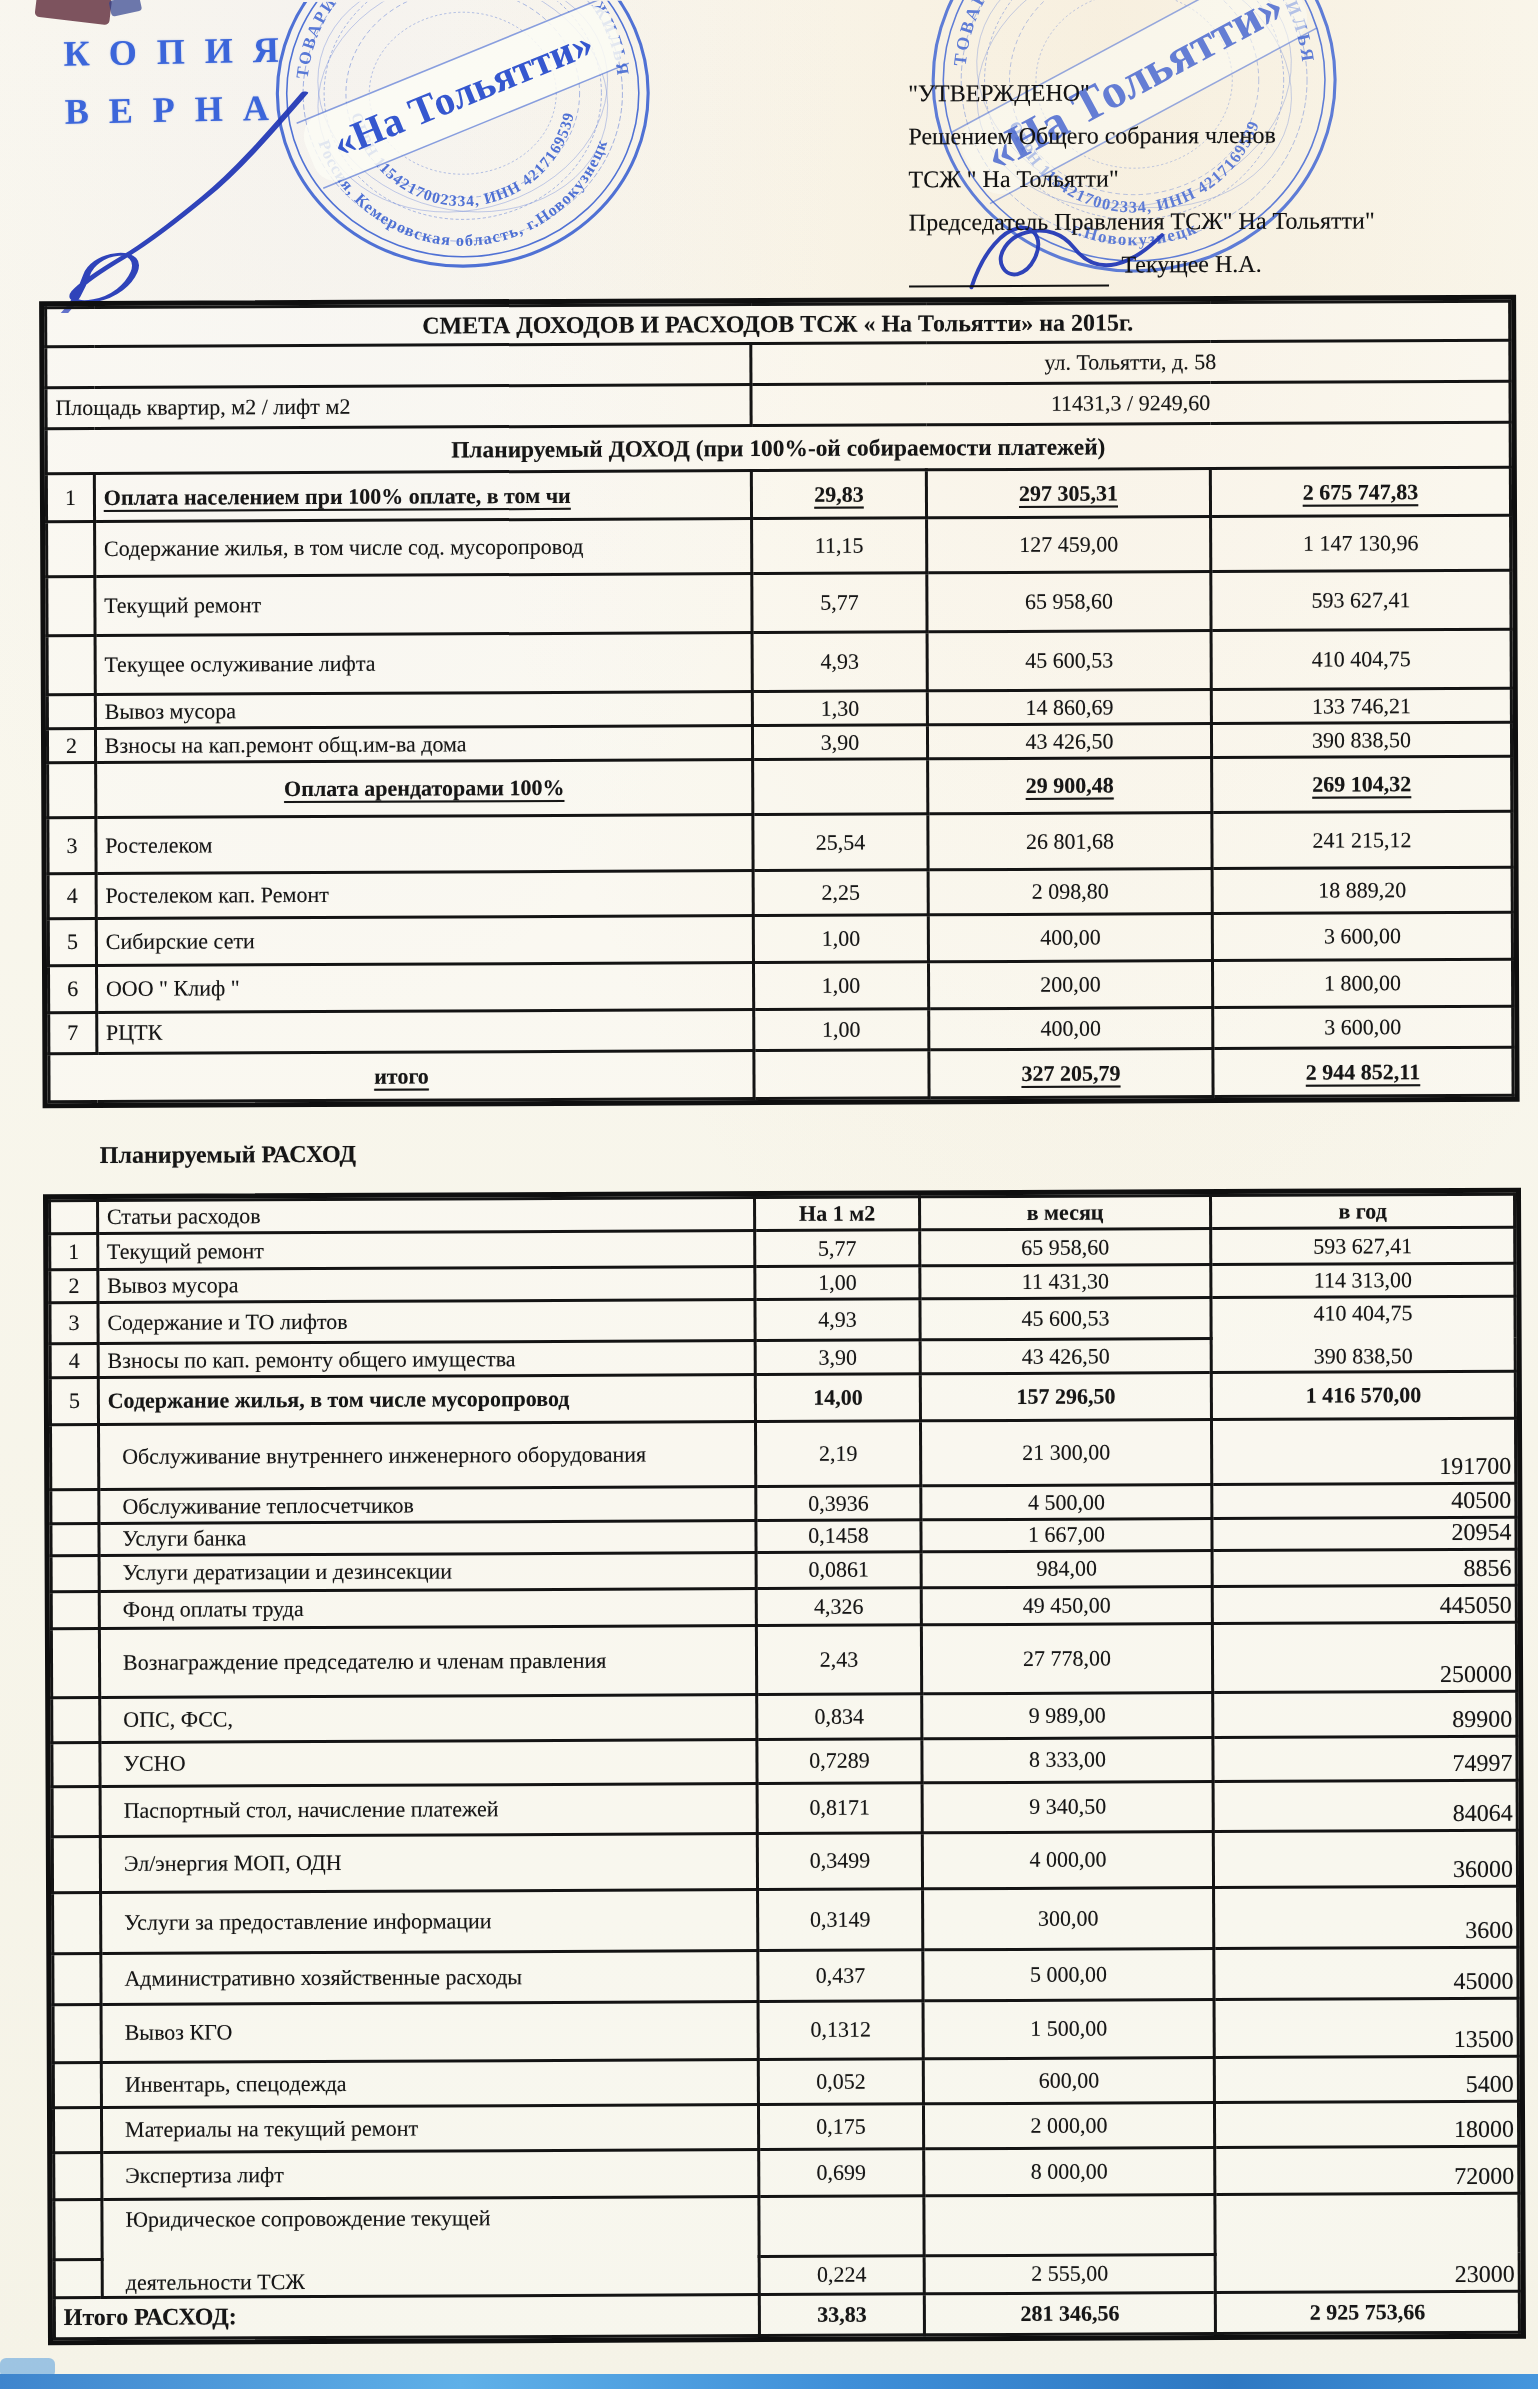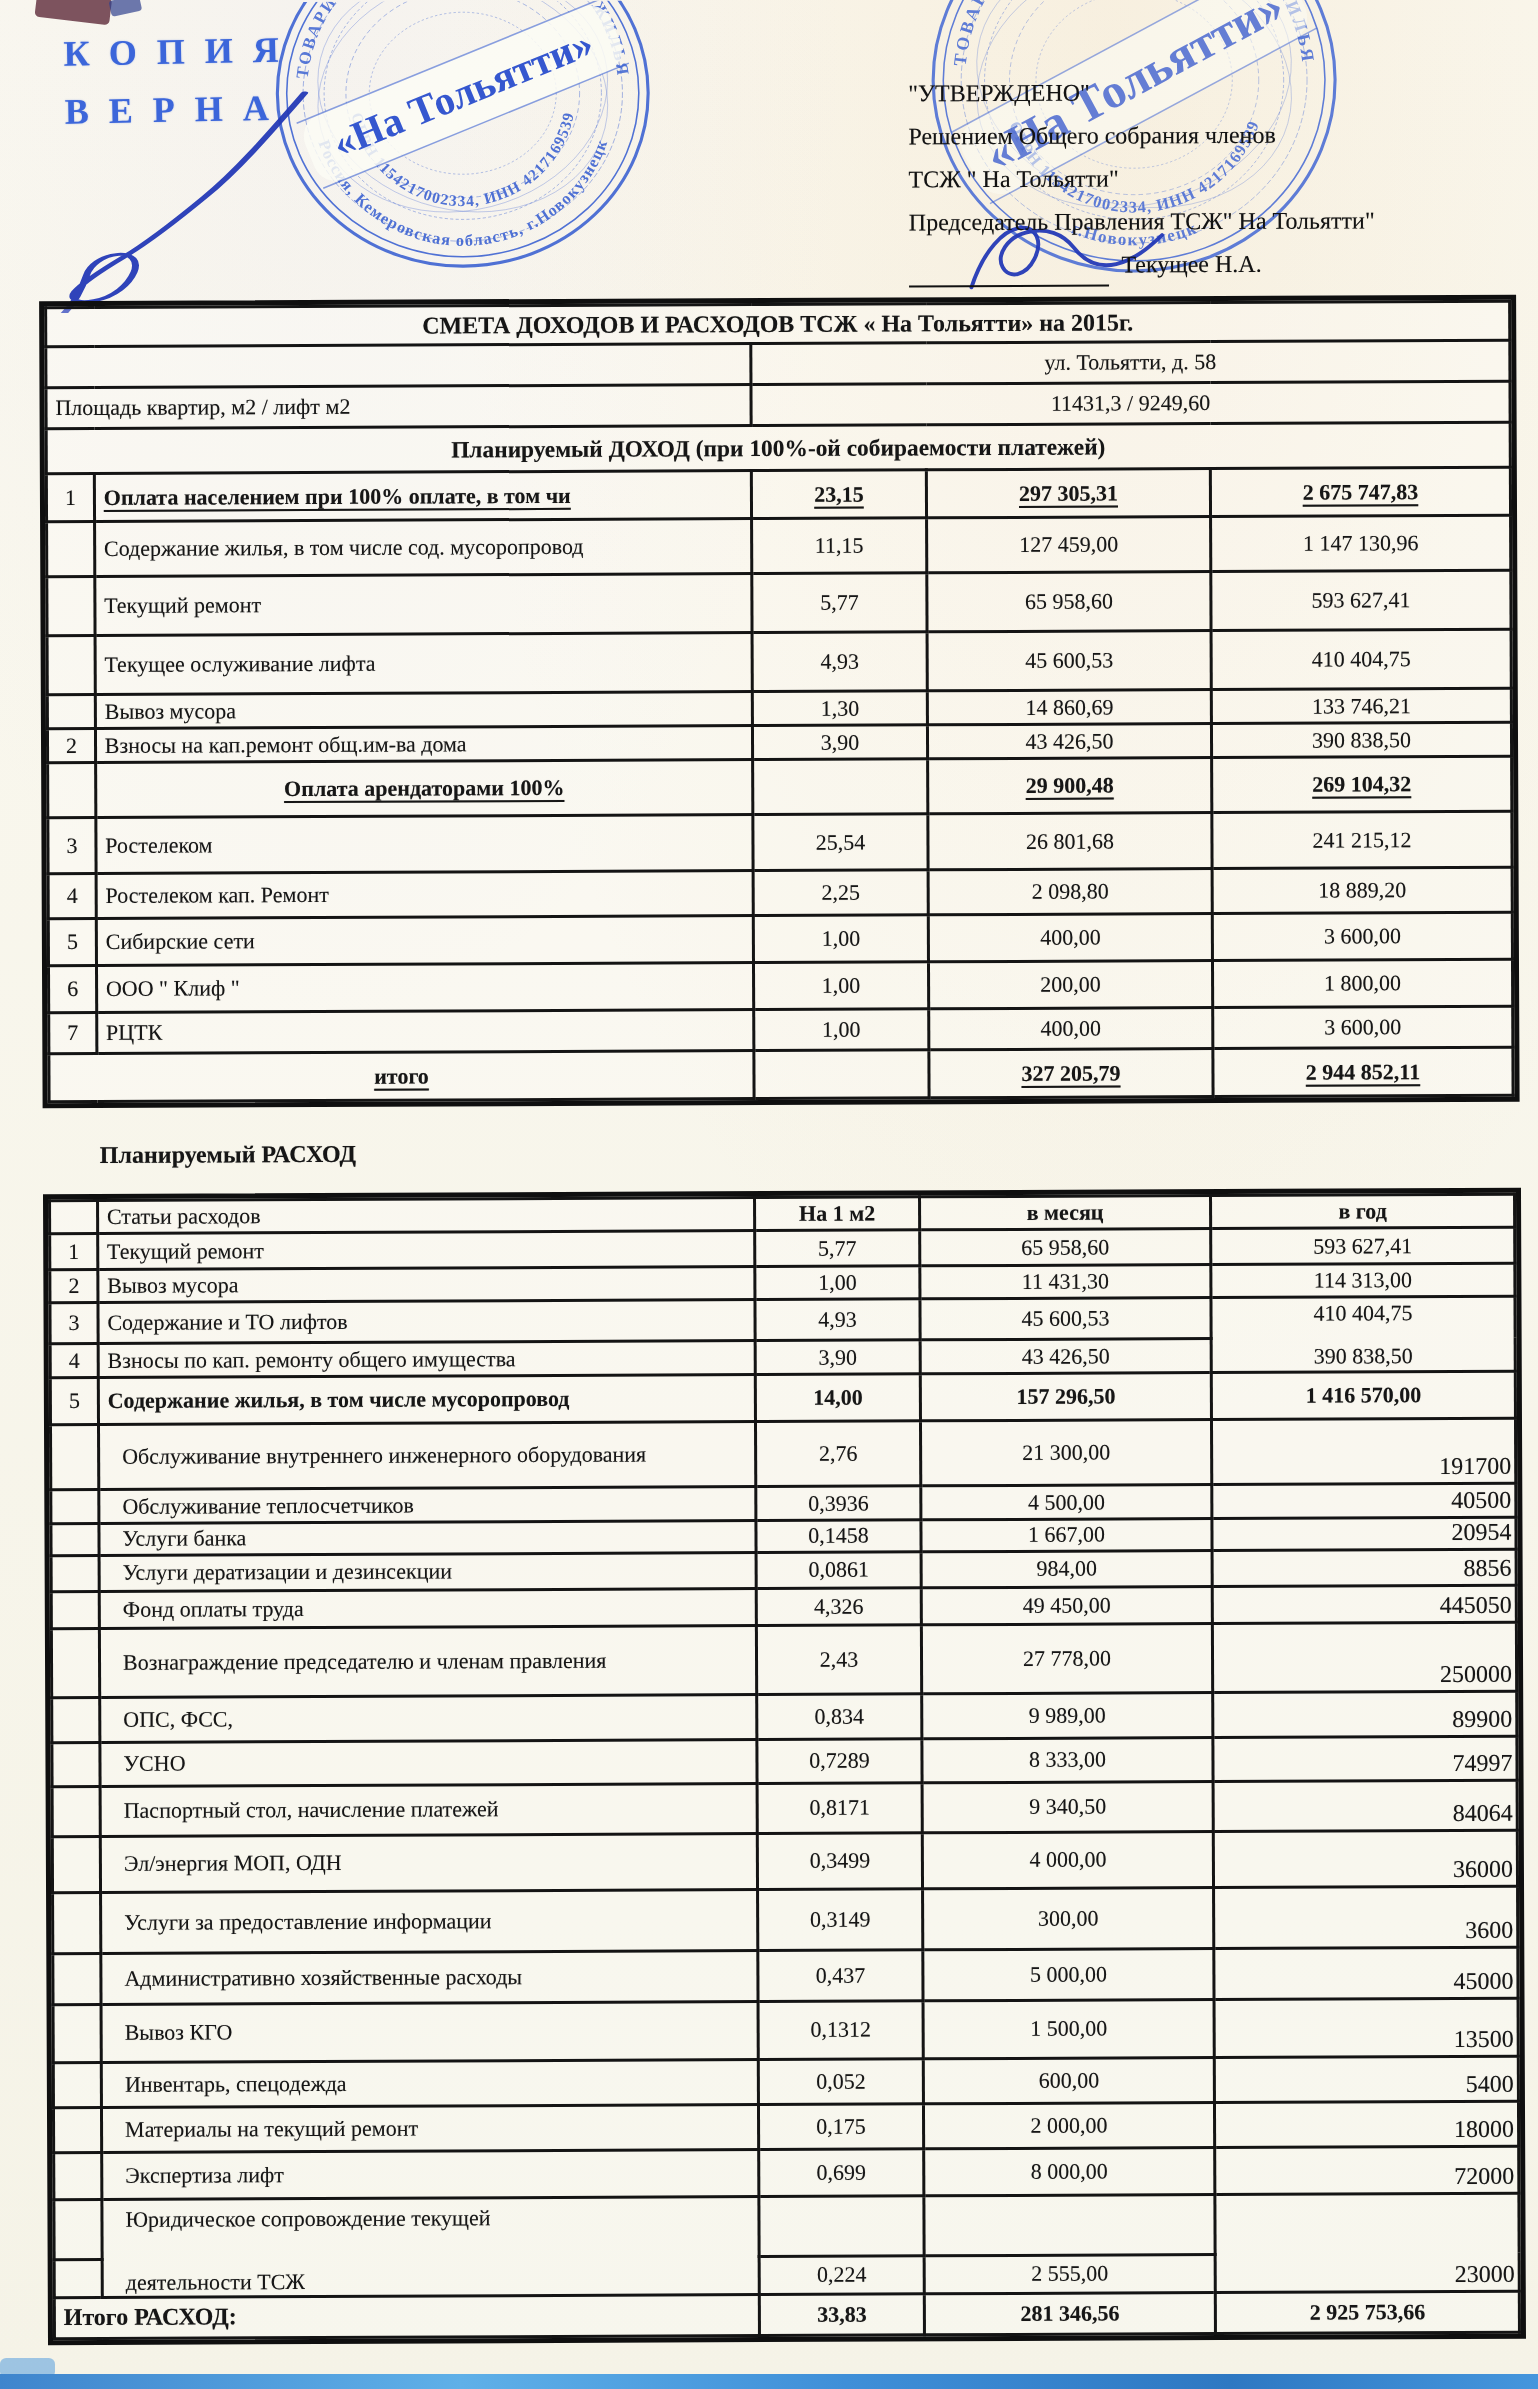--- a/index.html
+++ b/index.html
@@ -160,21 +160,21 @@
       <tr style="height:41px">
         <td colspan="2" class="lbl">Площадь квартир, м2 / лифт м2</td>
         <td colspan="3" class="v">11431,3 / 9249,60</td>
       </tr>
       <tr style="height:45px">
         <td colspan="5" class="sect">Планируемый ДОХОД (при 100%-ой собираемости платежей)</td>
       </tr>
       <tr style="height:48px">
         <td class="num">1</td>
         <td class="lbl bu clip">Оплата населением при 100% оплате, в том чи</td>
-        <td class="v bu">23,15</td>
+        <td class="v bu">29,83</td>
         <td class="v bu">297 305,31</td>
         <td class="v bu">2 675 747,83</td>
       </tr>
       <tr style="height:55px">
         <td class="num"></td>
         <td class="lbl clip">Содержание жилья, в том числе сод. мусоропровод</td>
         <td class="v">11,15</td>
         <td class="v">127 459,00</td>
         <td class="v">1 147 130,96</td>
       </tr>
@@ -310,21 +310,21 @@
       <tr style="height:47px">
         <td class="num">5</td>
         <td class="lbl b">Содержание жилья, в том числе мусоропровод</td>
         <td class="v b">14,00</td>
         <td class="v b">157 296,50</td>
         <td class="v b">1 416 570,00</td>
       </tr>
       <tr style="height:65px">
         <td class="num"></td>
         <td class="sub">Обслуживание внутреннего инженерного оборудования</td>
-        <td class="v">2,76</td>
+        <td class="v">2,19</td>
         <td class="v">21 300,00</td>
         <td class="yb">191700</td>
       </tr>
       <tr style="height:34px">
         <td class="num"></td>
         <td class="sub">Обслуживание теплосчетчиков</td>
         <td class="v">0,3936</td>
         <td class="v">4 500,00</td>
         <td class="yb">40500</td>
       </tr>

